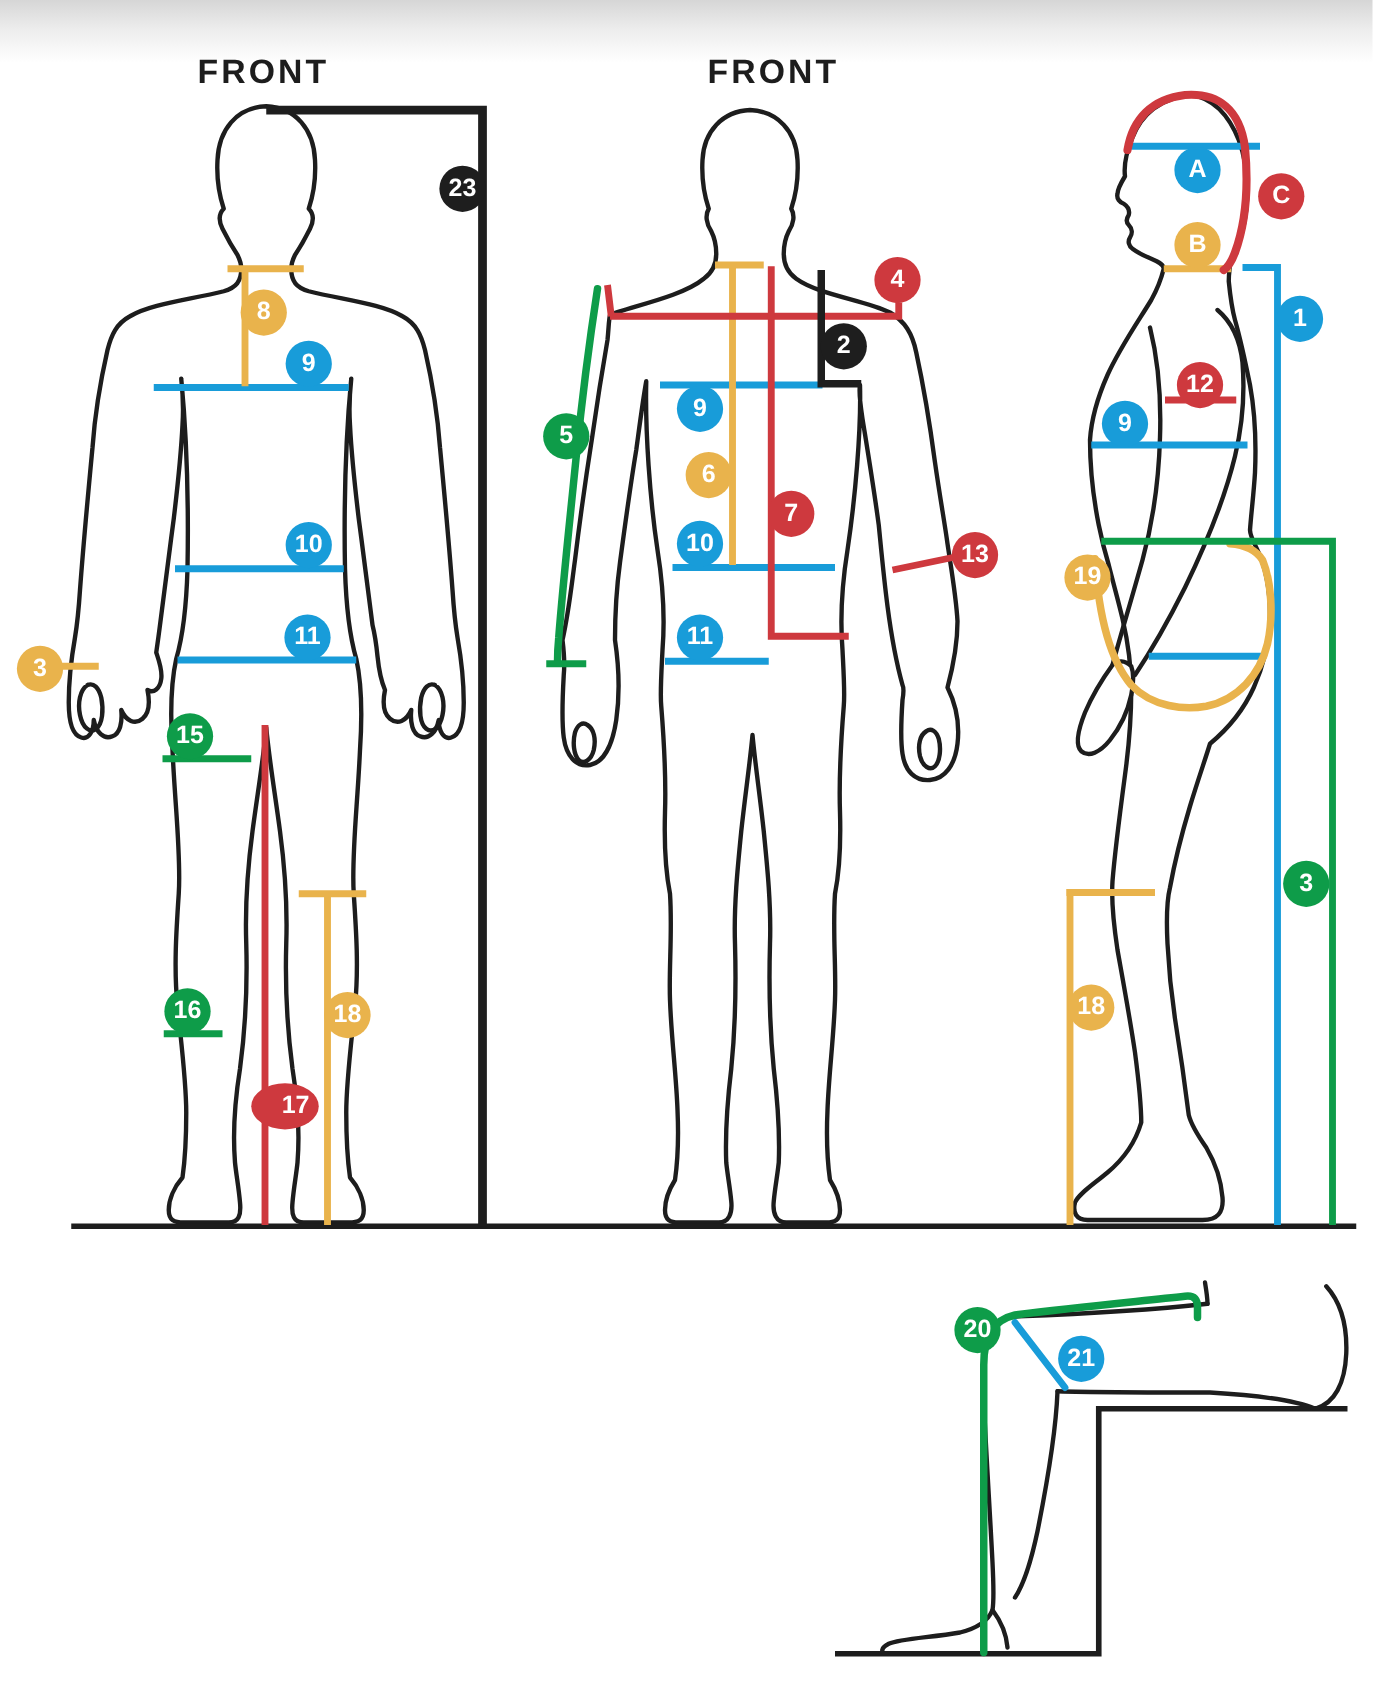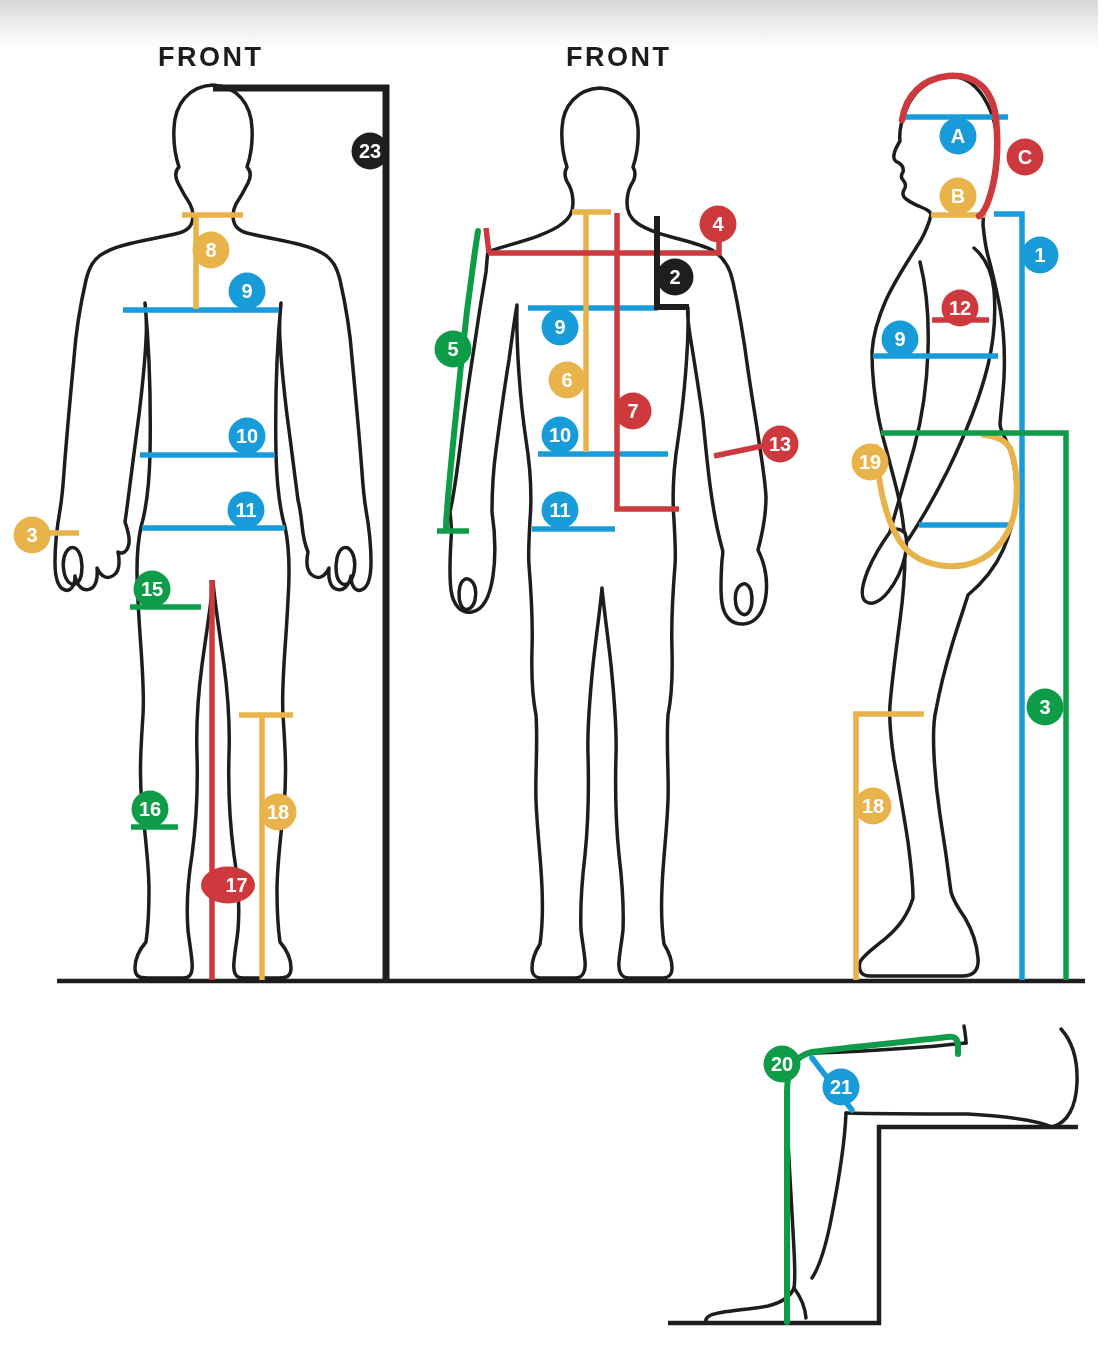--- a/index.html
+++ b/index.html
@@ -220,16 +220,16 @@
       <div class="badge" style="left: 958px; top: 136px; background: var(--c-blue);">A</div>
       <div class="badge" style="left: 1025px; top: 157px; background: var(--c-red);">C</div>
       <div class="badge" style="left: 958px; top: 196px; background: var(--c-yellow);">B</div>
       <div class="badge" style="left: 1040px; top: 255px; background: var(--c-blue);">1</div>
       <div class="badge" style="left: 928px; top: 308px; background: var(--c-red); margin-left: 32px;">12</div>
       <div class="badge" style="left: 900px; top: 339px; background: var(--c-blue);">9</div>
       <div class="badge" style="left: 870px; top: 462px; background: var(--c-yellow);">19</div>
       <div class="badge" style="left: 1045px; top: 707px; background: var(--c-green);">3</div>
       <div class="badge" style="left: 873px; top: 806px; background: var(--c-yellow);">18</div>
       <div class="badge" style="left: 782px; top: 1064px; background: var(--c-green);">20</div>
-      <div class="badge" style="left: 841px; top: 1087px; background: var(--c-blue);">21</div>
+      <div class="badge" style="left: 865px; top: 1087px; background: var(--c-blue);">21</div>
     </div>
 
 </div>
 
 </body></html>

